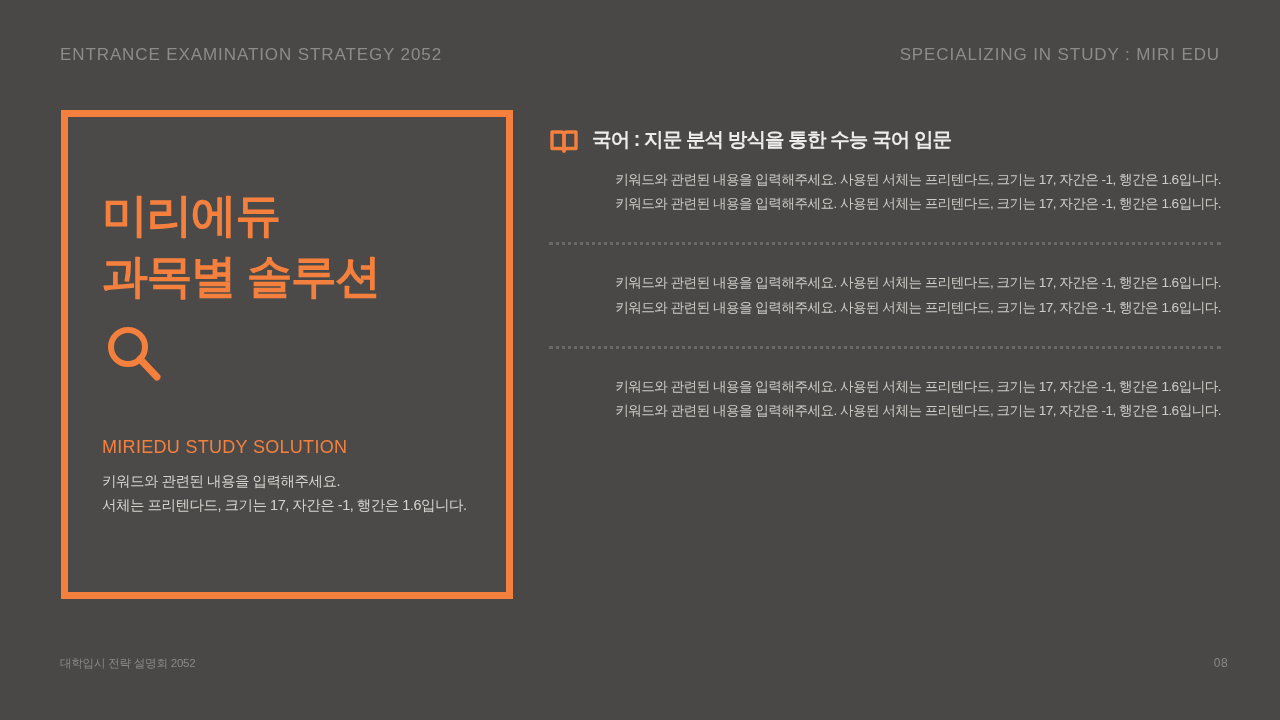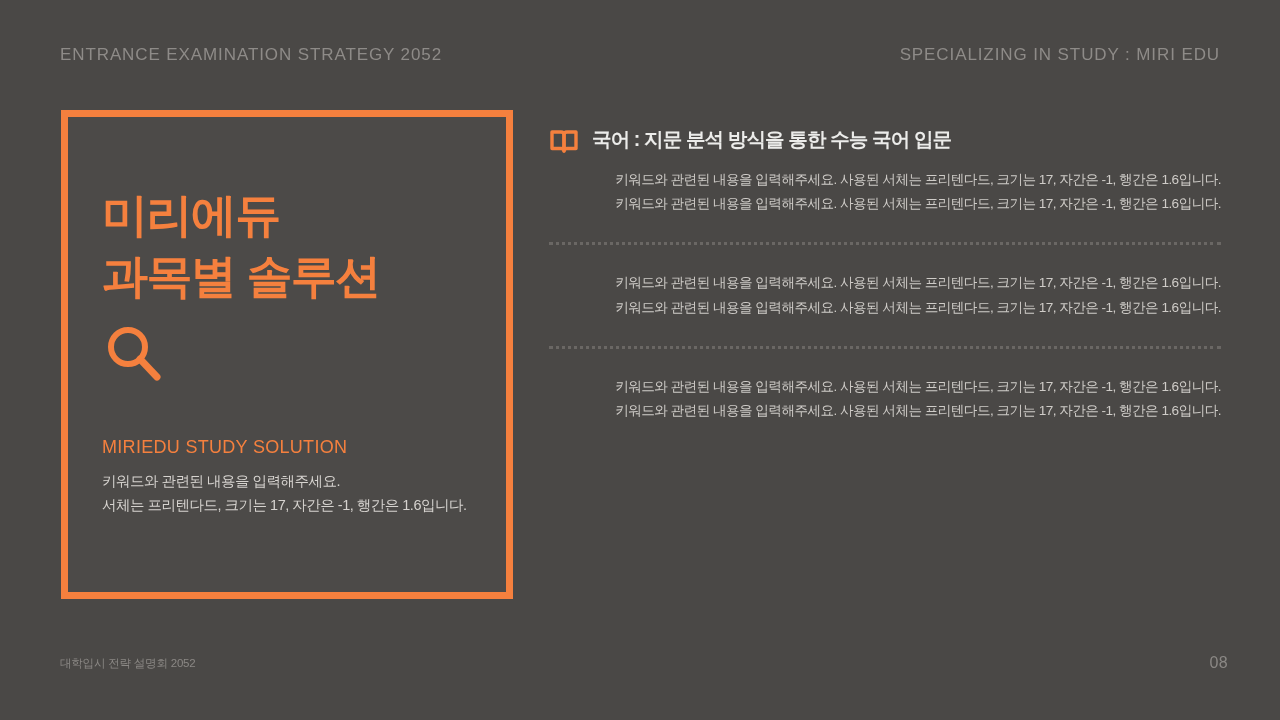--- a/index.html
+++ b/index.html
@@ -133,21 +133,21 @@
     align-items:center;
     justify-content:space-between;
     text-align:center;
   }
   .footer-label {
     font-size:11.5px;
     color:#8b8885;
     letter-spacing:-0.2px;
   }
   .page-number {
-    font-size:16px;
+    font-size:12px;
     color:#8b8885;
     letter-spacing:0.4px;
   }
 </style>
 </head>
 <body>
 
 <div class="slide">
 
   <div class="top-header">

